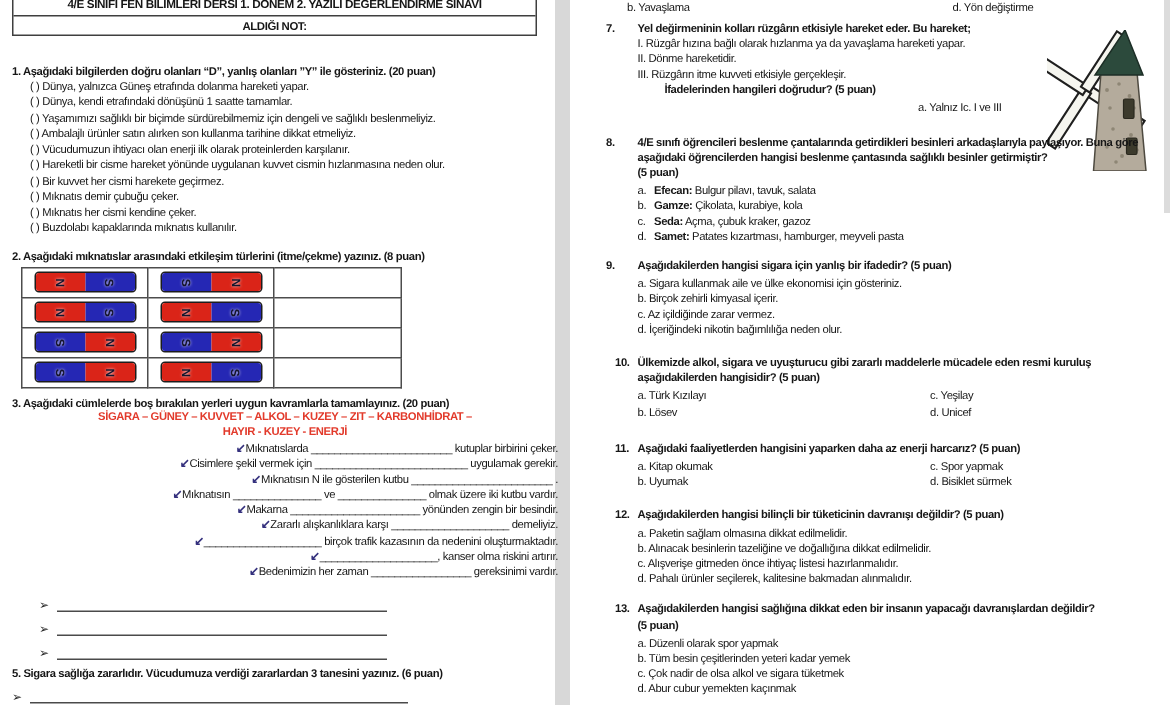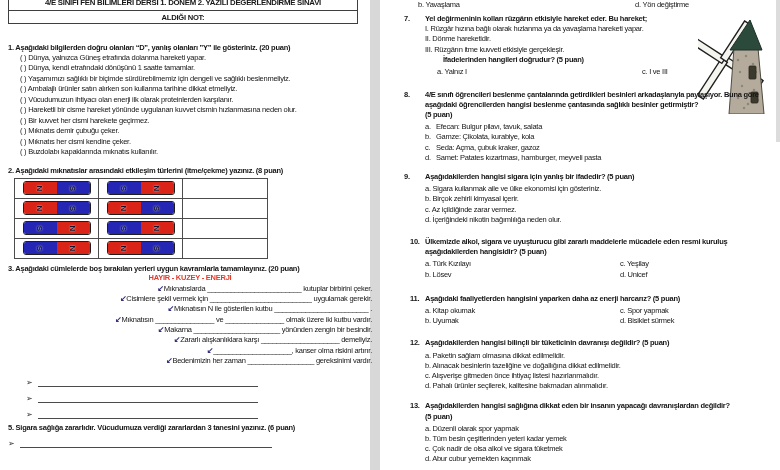--- a/index.html
+++ b/index.html
@@ -63,22 +63,22 @@
   .qtext{font-weight:bold;line-height:10.2px;}
   .u{}
   .opts{margin-top:2px;}
   .opts .ln{line-height:10.2px;}
   .opt-pair{display:flex;line-height:10.2px;}
   .opt-left{width:205px;}
   .opt-pair-narrow .opt-left{width:195px;}
   #q7-block .statements{padding-left:0;line-height:10.2px;}
   #q7-block .statements .ln{line-height:10.2px;}
   #q7-block .subq{font-weight:bold;padding-left:18px;line-height:10.5px;}
-  #q7-block .opts{padding-left:12px;}
-  .optname{font-weight:normal;}
+  #q7-block .opts{padding-left:12px;text-align:right;}
+  .optname{font-weight:bold;}
   .optletter{display:inline-block;min-width:11px;}
 
   #windmill{position:absolute;left:303px;top:6px;width:82px;height:94px;}
 </style>
 </head>
 <body>
 
 <div id="divider"></div>
 <div id="edge-right"></div>
 
@@ -201,28 +201,30 @@
               </div>
             </td>
             <td class="answer-cell"></td>
           </tr>
         </tbody>
     </table>
   </div>
 
   <div id="q3-block">
     <div class="qh">3.  Aşağıdaki cümlelerde boş bırakılan yerleri uygun kavramlarla tamamlayınız. (20 puan)</div>
+    <div class="bank ln" style="color: rgb(226, 58, 43);">SİGARA – GÜNEY – KUVVET – ALKOL – KUZEY – ZIT – KARBONHİDRAT –</div>
     <div class="bank ln" style="color: rgb(226, 58, 43);">HAYIR - KUZEY - ENERJİ</div>
     <div id="q3-items">
         <div class="ln"><span class="arrow-bullet">↙</span><span>Mıknatıslarda ________________________ kutuplar birbirini çeker.</span></div>
         <div class="ln"><span class="arrow-bullet">↙</span><span>Cisimlere şekil vermek için __________________________ uygulamak gerekir.</span></div>
         <div class="ln"><span class="arrow-bullet">↙</span><span>Mıknatısın N ile gösterilen kutbu ________________________ .</span></div>
         <div class="ln"><span class="arrow-bullet">↙</span><span>Mıknatısın _______________ ve _______________ olmak üzere iki kutbu vardır.</span></div>
         <div class="ln"><span class="arrow-bullet">↙</span><span>Makarna ______________________ yönünden zengin bir besindir.</span></div>
         <div class="ln"><span class="arrow-bullet">↙</span><span>Zararlı alışkanlıklara karşı ____________________ demeliyiz.</span></div>
+        <div class="ln"><span class="arrow-bullet">↙</span><span>____________________ birçok trafik kazasının da nedenini oluşturmaktadır.</span></div>
         <div class="ln"><span class="arrow-bullet">↙</span><span>____________________, kanser olma riskini artırır.</span></div>
         <div class="ln"><span class="arrow-bullet">↙</span><span>Bedenimizin her zaman _________________ gereksinimi vardır.</span></div>
       </div>
   </div>
 
   <div id="q4-block">
     <div class="ans-row">
       <span class="chevron-bullet">➢</span>
       <div class="rule"></div>
     </div>

